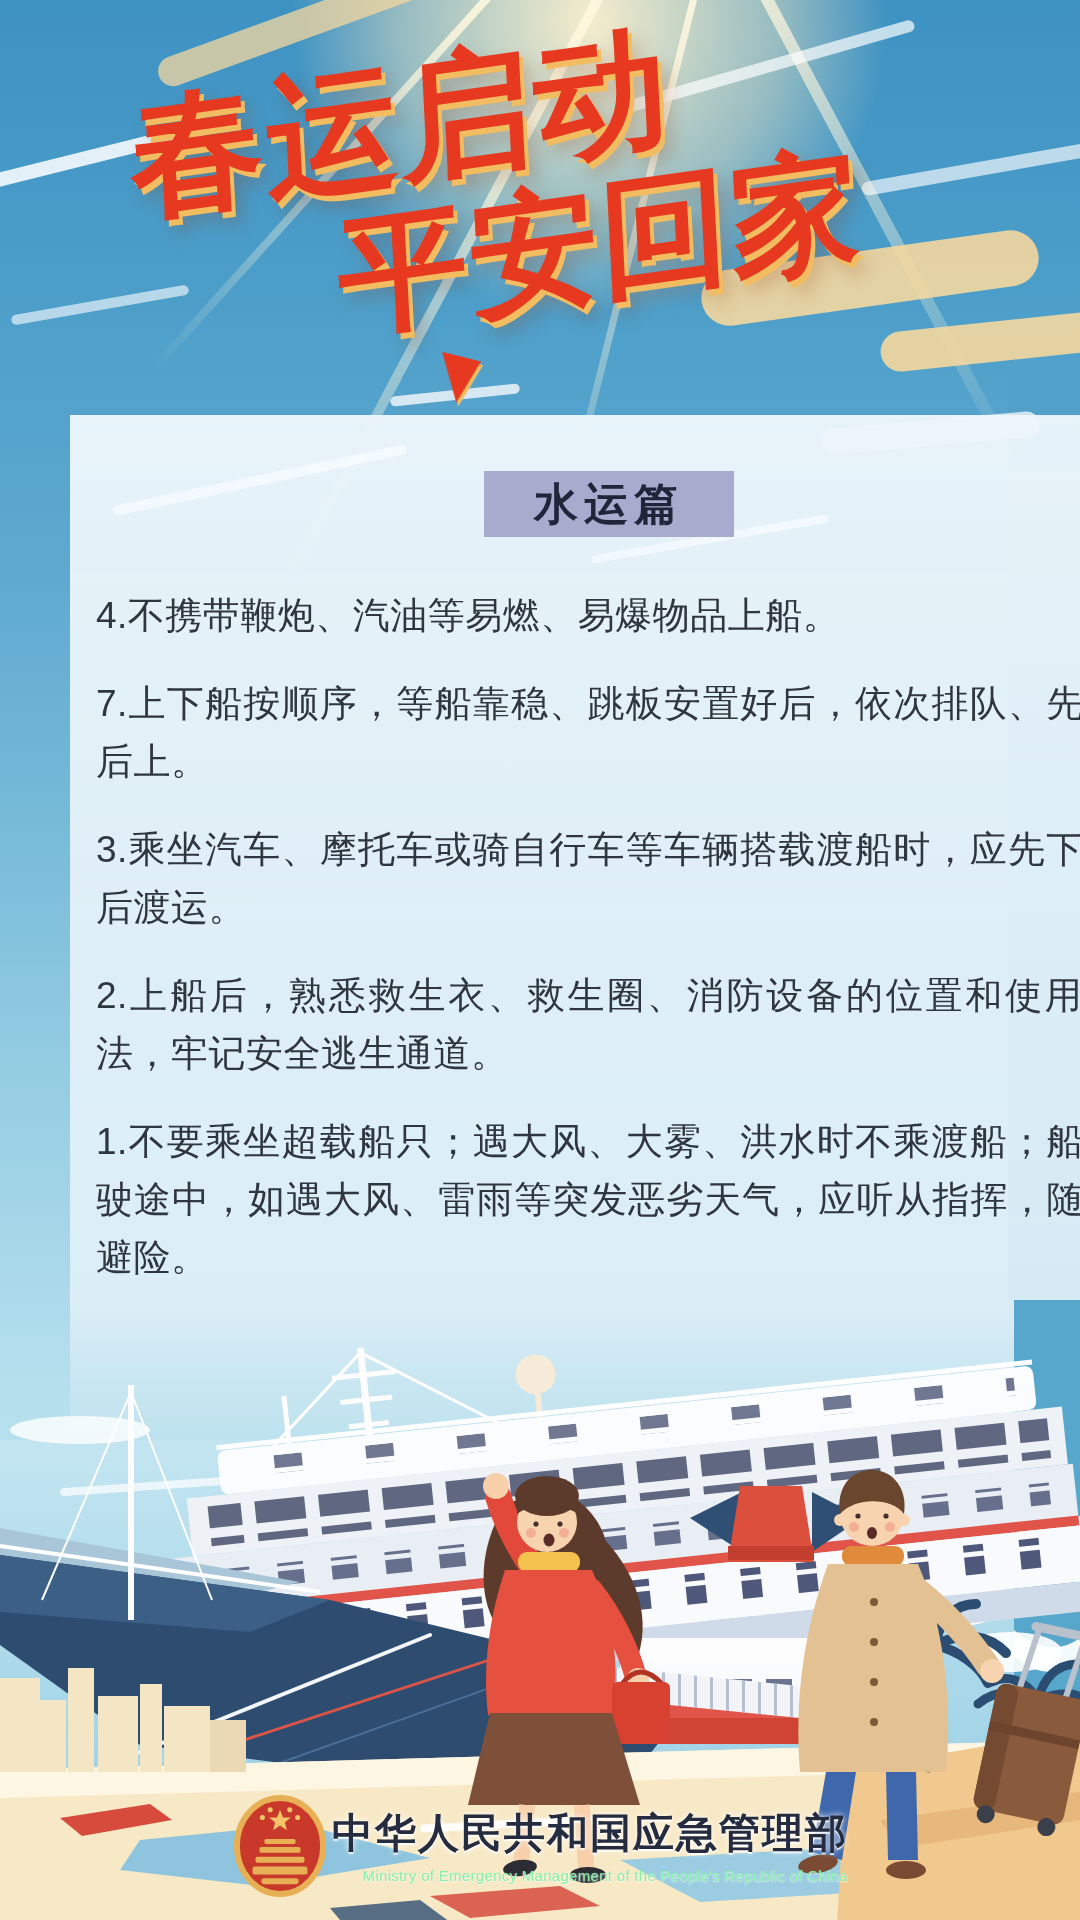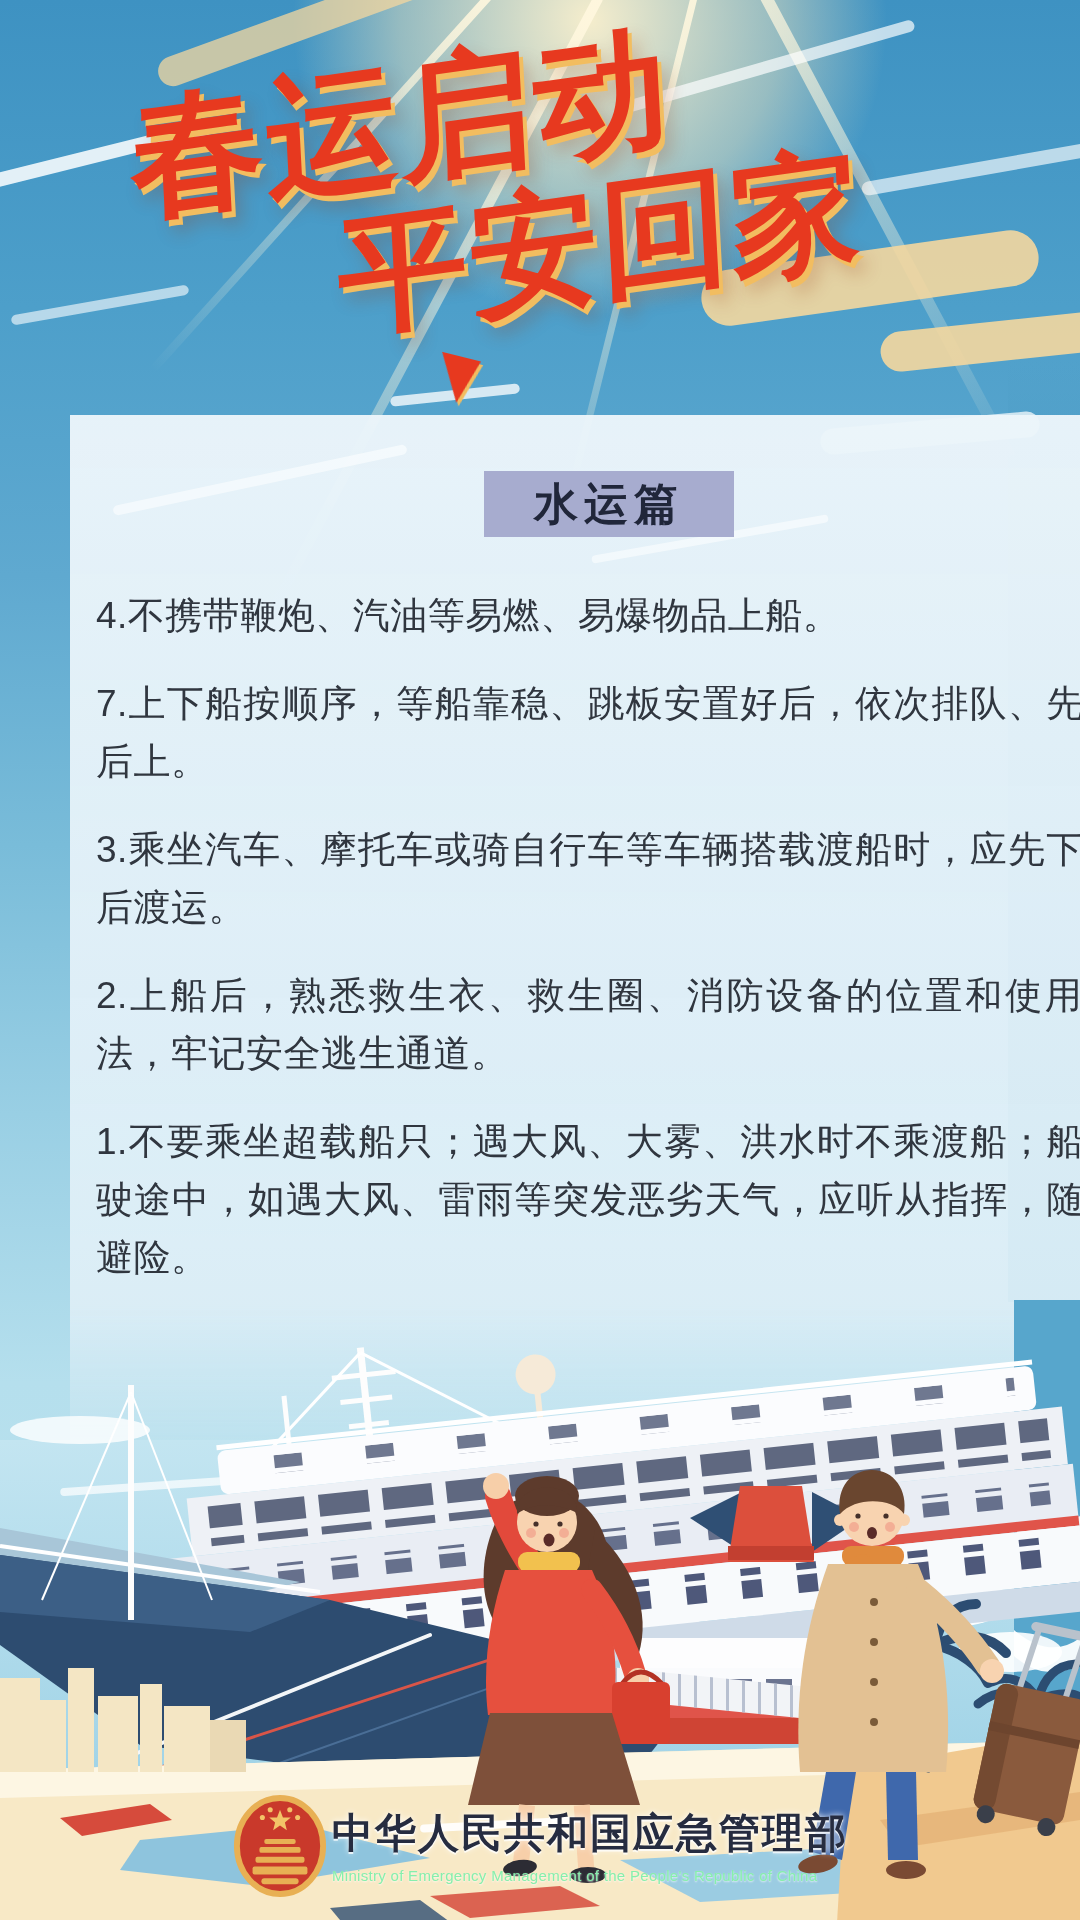--- a/index.html
+++ b/index.html
@@ -43,21 +43,21 @@
         display:flex;align-items:center;justify-content:center;}
   .tips{position:relative;padding:0 26px;}
   .tips p{margin:0 0 30px;font-size:37px;line-height:58px;color:#30363f;letter-spacing:.5px;
         text-align:justify;}
 
   
   .illustration{position:absolute;left:0;top:1300px;width:1080px;height:620px;z-index:5;display:block;}
 
   
   .footer{position:absolute;left:0;top:1792px;width:100%;z-index:7;
-          display:flex;justify-content:center;align-items:center;gap:4px;}
+          display:flex;justify-content:center;align-items:center;gap:4px;text-align:right;}
   .emblem{width:96px;height:106px;flex:0 0 auto;display:block;}
   .f-cn{font-size:41px;font-weight:bold;color:#262c40;letter-spacing:2px;
         text-shadow:0 0 6px rgba(255,255,255,.95),0 2px 0 rgba(255,255,255,.75);}
   .f-en{margin-top:6px;font-size:15px;color:#86efac;letter-spacing:.3px;
         text-shadow:0 1px 2px rgba(255,255,255,.85);}
 </style>
 </head>
 <body>
 
 <div class="poster">

